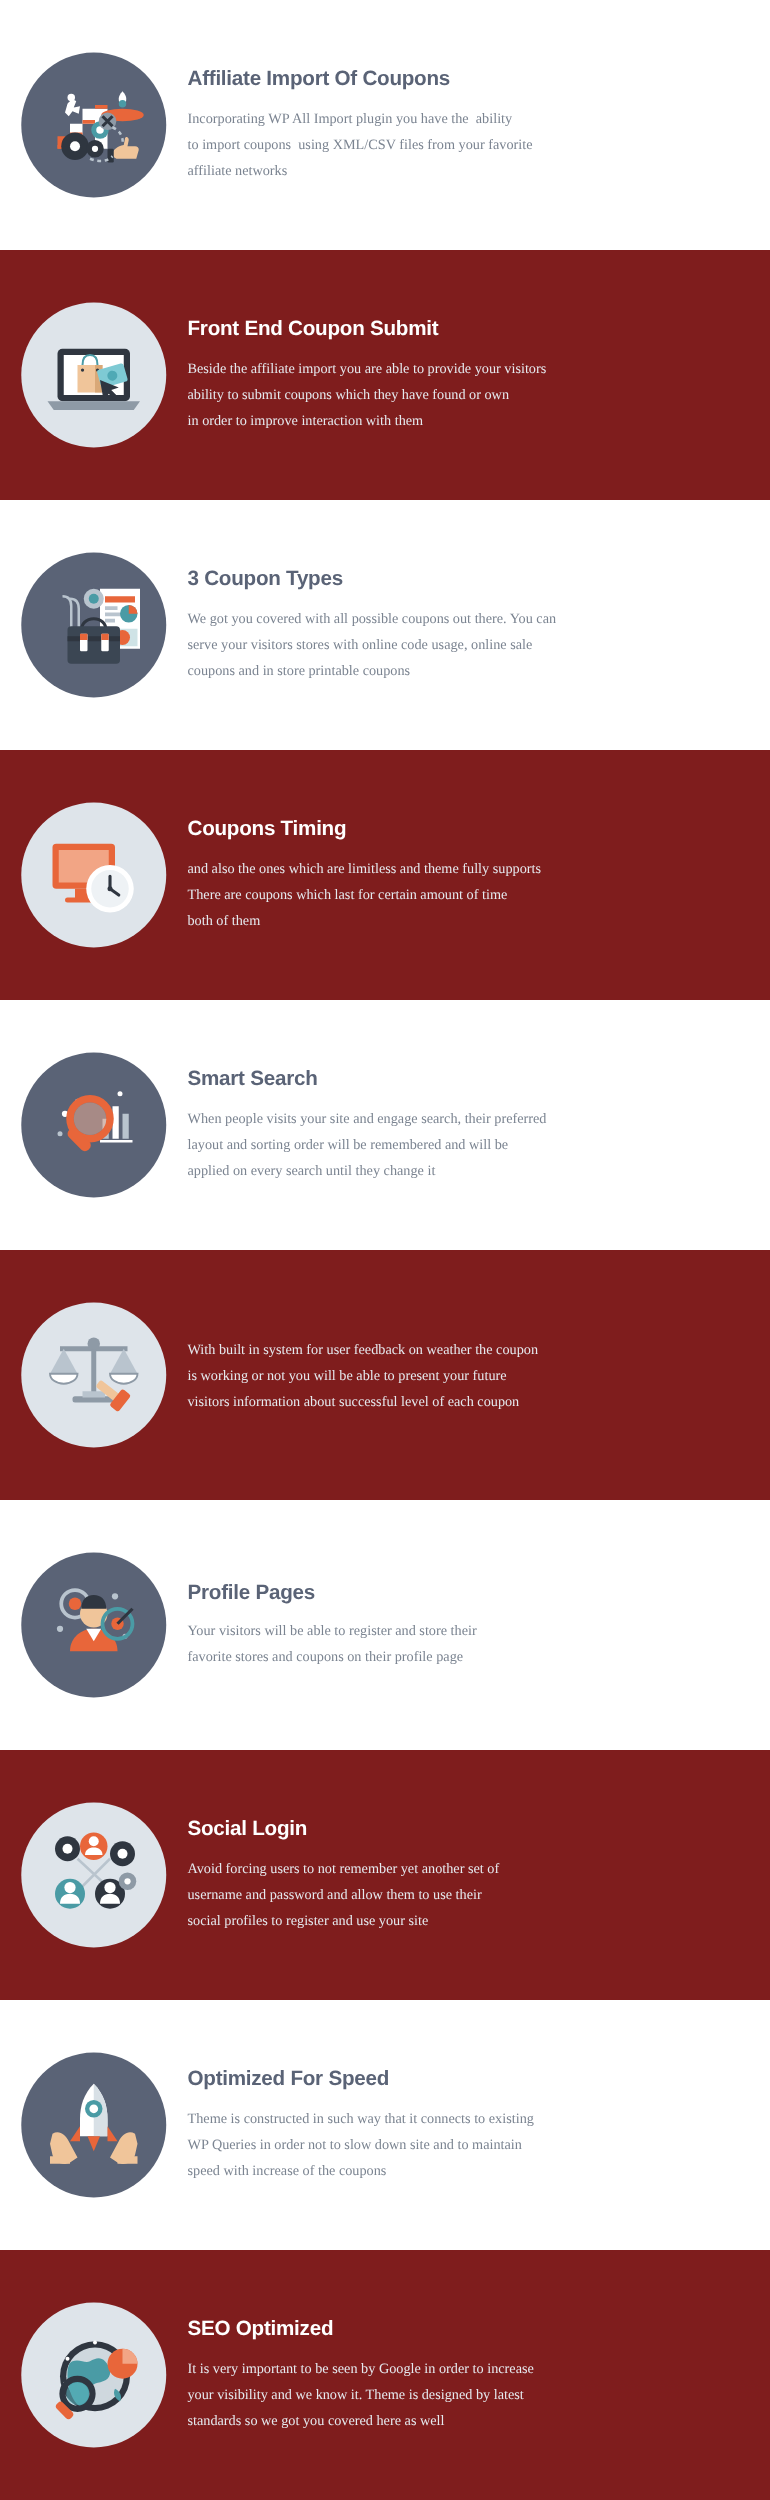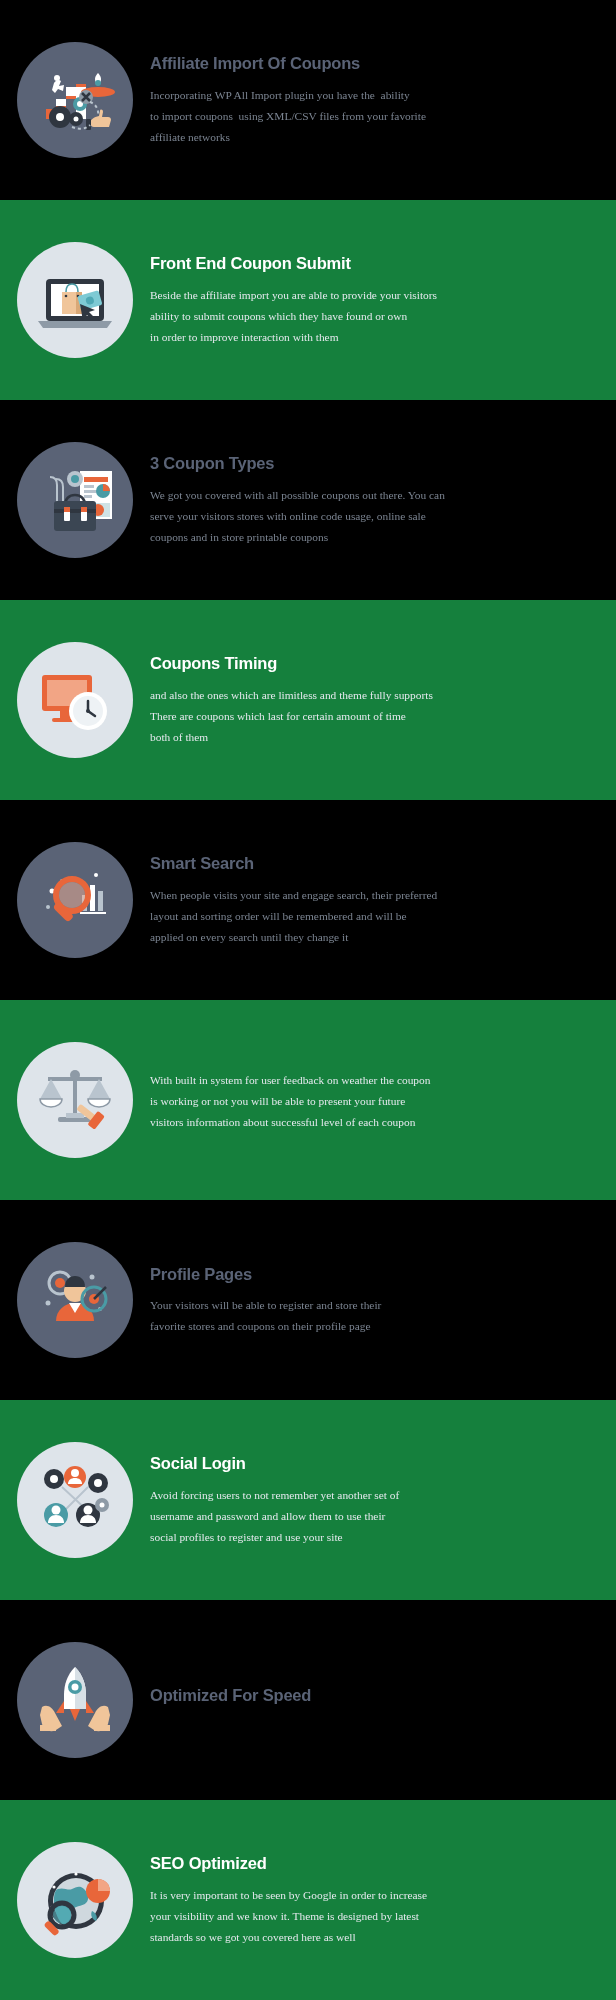--- a/index.html
+++ b/index.html
@@ -14,22 +14,22 @@
     position: relative;
     overflow: hidden;
   }
   .feature-row {
     width: 616px;
     height: 200px;
     display: flex;
     align-items: center;
     position: relative;
   }
-  .feature-row.theme-light { background: #000000; }
-  .feature-row.theme-dark  { background: #15803d; }
+  .feature-row.theme-light { background: #ffffff; }
+  .feature-row.theme-dark  { background: #7f1d1d; }
 
   .icon-col {
     width: 150px;
     min-width: 150px;
     display: flex;
     align-items: center;
     justify-content: center;
   }
   .icon-disc {
     width: 116px;
@@ -334,20 +334,25 @@
             <path d="M54 44l8 12h-8z" fill="#e8663a"></path>
         <path d="M38 52h10l-5 12z" fill="#e8663a"></path>
         <path d="M10 50c5-3 10 0 13 6l7 13-6 4c-6 3-12 0-14-6L8 58z" fill="#f0c59a"></path>
         <path d="M76 50c-5-3-10 0-13 6l-7 13 6 4c6 3 12 0 14-6l2-9z" fill="#f0c59a"></path>
         <path d="M8 68h16v6H8zM62 68h16v6H62z" fill="#f0c59a"></path>
       </svg>
         </div>
       </div>
       <div class="text-col">
         <div class="feature-title">Optimized For Speed</div>
+        <div class="feature-desc">
+          <span>Theme is constructed in such way that it connects to existing</span>
+          <span>WP Queries in order not to slow down site and to maintain</span>
+          <span>speed with increase of the coupons</span>
+        </div>
       </div>
     </div>
     <div class="feature-row theme-dark">
       <div class="icon-col">
         <div class="icon-disc">
       <svg width="86" height="86" viewBox="0 0 86 86">
         <circle cx="44" cy="44" r="28" fill="#2f3640"></circle>
         <circle cx="44" cy="44" r="23" fill="#cfd8de"></circle>
         <path d="M26 32c6-2 10 2 14 0s8-4 12 0 6 10 2 14-12 2-14 8 2 12-4 14-10-6-12-12-4-22 2-24z" fill="#4a9ba5"></path>
         <path d="M60 54c4 2 6 6 4 10-4-2-6-6-4-10z" fill="#4a9ba5"></path>

